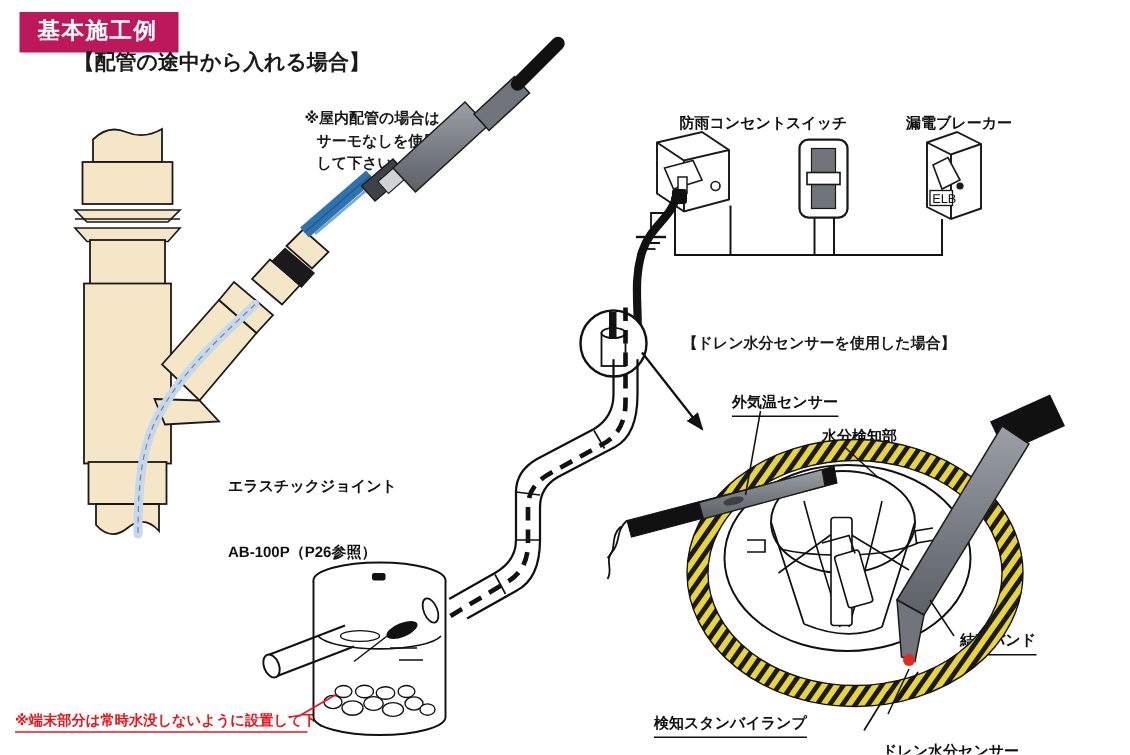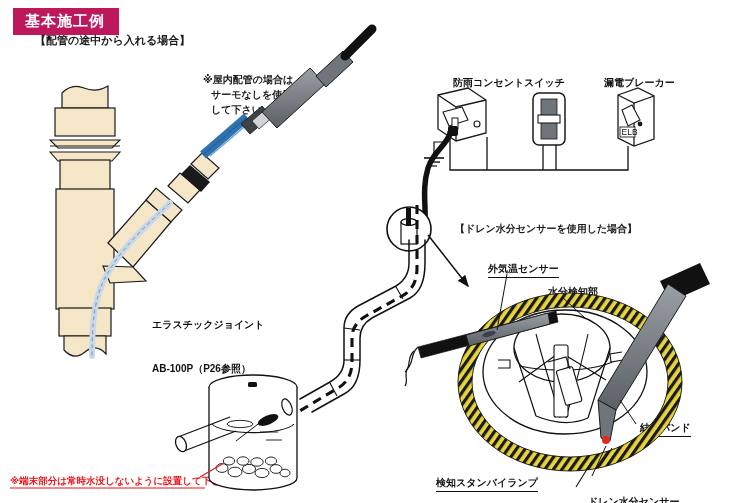--- a/index.html
+++ b/index.html
@@ -18,21 +18,21 @@
     padding:4px 14px 5px 12px;
     font-size:15px;font-weight:bold;letter-spacing:1px;
     line-height:1.2;
   }
 
   
   .lbl{position:absolute;font-size:10px;line-height:1.45;font-weight:bold;white-space:pre;color:#111;}
   .lbl.warn{color:#e8151b;font-weight:bold;font-size:9.5px;}
   .u-line{border-bottom:1.2px solid #111;}
 
-  .top-note{position:absolute;left:35px;top:33px;font-size:11px;font-weight:bold;text-align:right;}
+  .top-note{position:absolute;left:49px;top:33px;font-size:14px;font-weight:bold;text-align:right;}
   .inline-note{position:absolute;left:203px;top:72px;font-size:10px;font-weight:bold;line-height:1.5;}
   .sensor-head{position:absolute;left:455px;top:222px;font-size:10px;font-weight:bold;}
 </style>
 </head>
 <body>
 
 <div id="root">
 
   <div class="banner">基本施工例</div>
 

